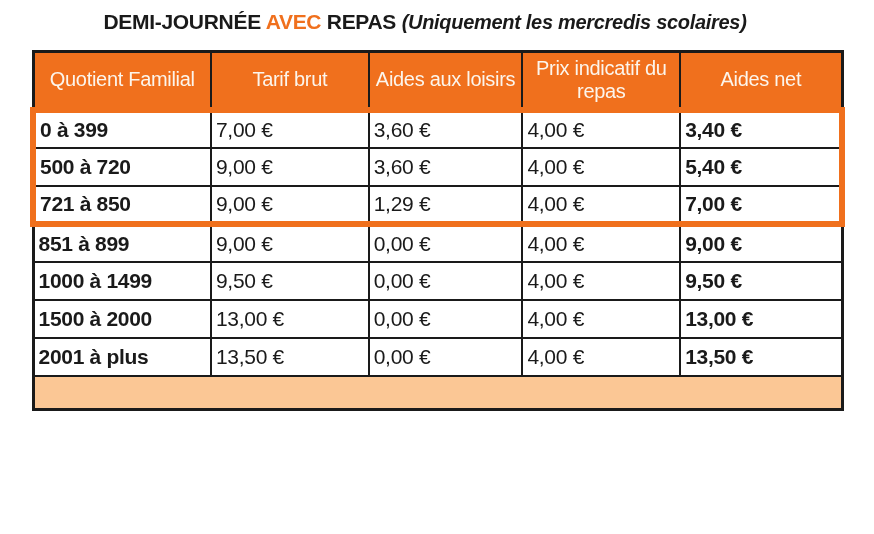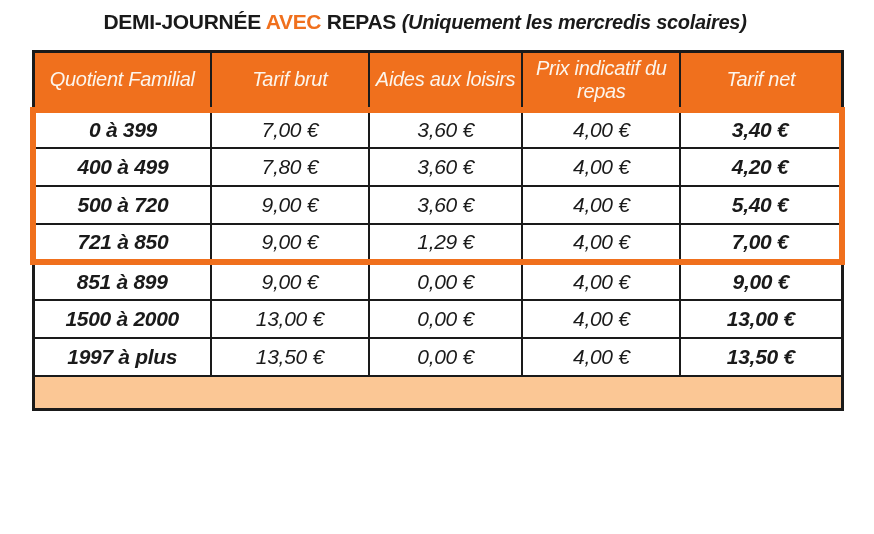--- a/index.html
+++ b/index.html
@@ -37,21 +37,20 @@
   }
 
   
   table.tariff {
     position: absolute;
     left: 30px; top: 50px;
     width: 815px;
     border-collapse: collapse;
     table-layout: fixed;
     border: 3px solid var(--ink);
-    font-style: italic;
   }
   col.c1 { width: 22%; }
   col.c2 { width: 19.5%; }
   col.c3 { width: 19%; }
   col.c4 { width: 19.5%; }
   col.c5 { width: 20%; }
 
   th {
     background: var(--orange);
     color: var(--header_text);
@@ -61,21 +60,21 @@
     height: 58px;
     padding: 2px 6px;
     border: 2px solid var(--ink);
     text-align: center;
     line-height: 1.15;
   }
   td {
     border: 2px solid var(--ink);
     height: 38px;
     padding: 2px 4px;
-    text-align: center;
+    text-align: left;
     font-size: 21px;
     letter-spacing: -0.3px;
     background: #ffffff;
   }
   td:first-child, td:last-child { font-weight: bold; }
 
   
   tr.hl td:first-child { border-left: 6px solid var(--orange); }
   tr.hl td:last-child  { border-right: 6px solid var(--orange); }
   tr.hl-top td    { border-top: 6px solid var(--orange); }
@@ -107,37 +106,30 @@
         <col class="c3">
         <col class="c4">
         <col class="c5">
     </colgroup>
     <thead>
       <tr>
         <th>Quotient Familial</th>
         <th>Tarif brut</th>
         <th>Aides aux loisirs</th>
         <th>Prix indicatif du repas</th>
-        <th>Tarif net</th>
+        <th>Aides net</th>
       </tr>
     </thead>
     <tbody>
       <tr class="hl hl-top">
         <td>0 à 399</td>
         <td>7,00 €</td>
         <td>3,60 €</td>
         <td>4,00 €</td>
         <td>3,40 €</td>
-      </tr>
-      <tr class="hl">
-        <td>400 à 499</td>
-        <td>7,80 €</td>
-        <td>3,60 €</td>
-        <td>4,00 €</td>
-        <td>4,20 €</td>
       </tr>
       <tr class="hl">
         <td>500 à 720</td>
         <td>9,00 €</td>
         <td>3,60 €</td>
         <td>4,00 €</td>
         <td>5,40 €</td>
       </tr>
       <tr class="hl hl-bottom">
         <td>721 à 850</td>
@@ -147,28 +139,35 @@
         <td>7,00 €</td>
       </tr>
       <tr>
         <td>851 à 899</td>
         <td>9,00 €</td>
         <td>0,00 €</td>
         <td>4,00 €</td>
         <td>9,00 €</td>
       </tr>
       <tr>
+        <td>1000 à 1499</td>
+        <td>9,50 €</td>
+        <td>0,00 €</td>
+        <td>4,00 €</td>
+        <td>9,50 €</td>
+      </tr>
+      <tr>
         <td>1500 à 2000</td>
         <td>13,00 €</td>
         <td>0,00 €</td>
         <td>4,00 €</td>
         <td>13,00 €</td>
       </tr>
       <tr>
-        <td>1997 à plus</td>
+        <td>2001 à plus</td>
         <td>13,50 €</td>
         <td>0,00 €</td>
         <td>4,00 €</td>
         <td>13,50 €</td>
       </tr>
       <tr class="footer">
         <td colspan="5"></td>
       </tr>
     </tbody>
   </table>

